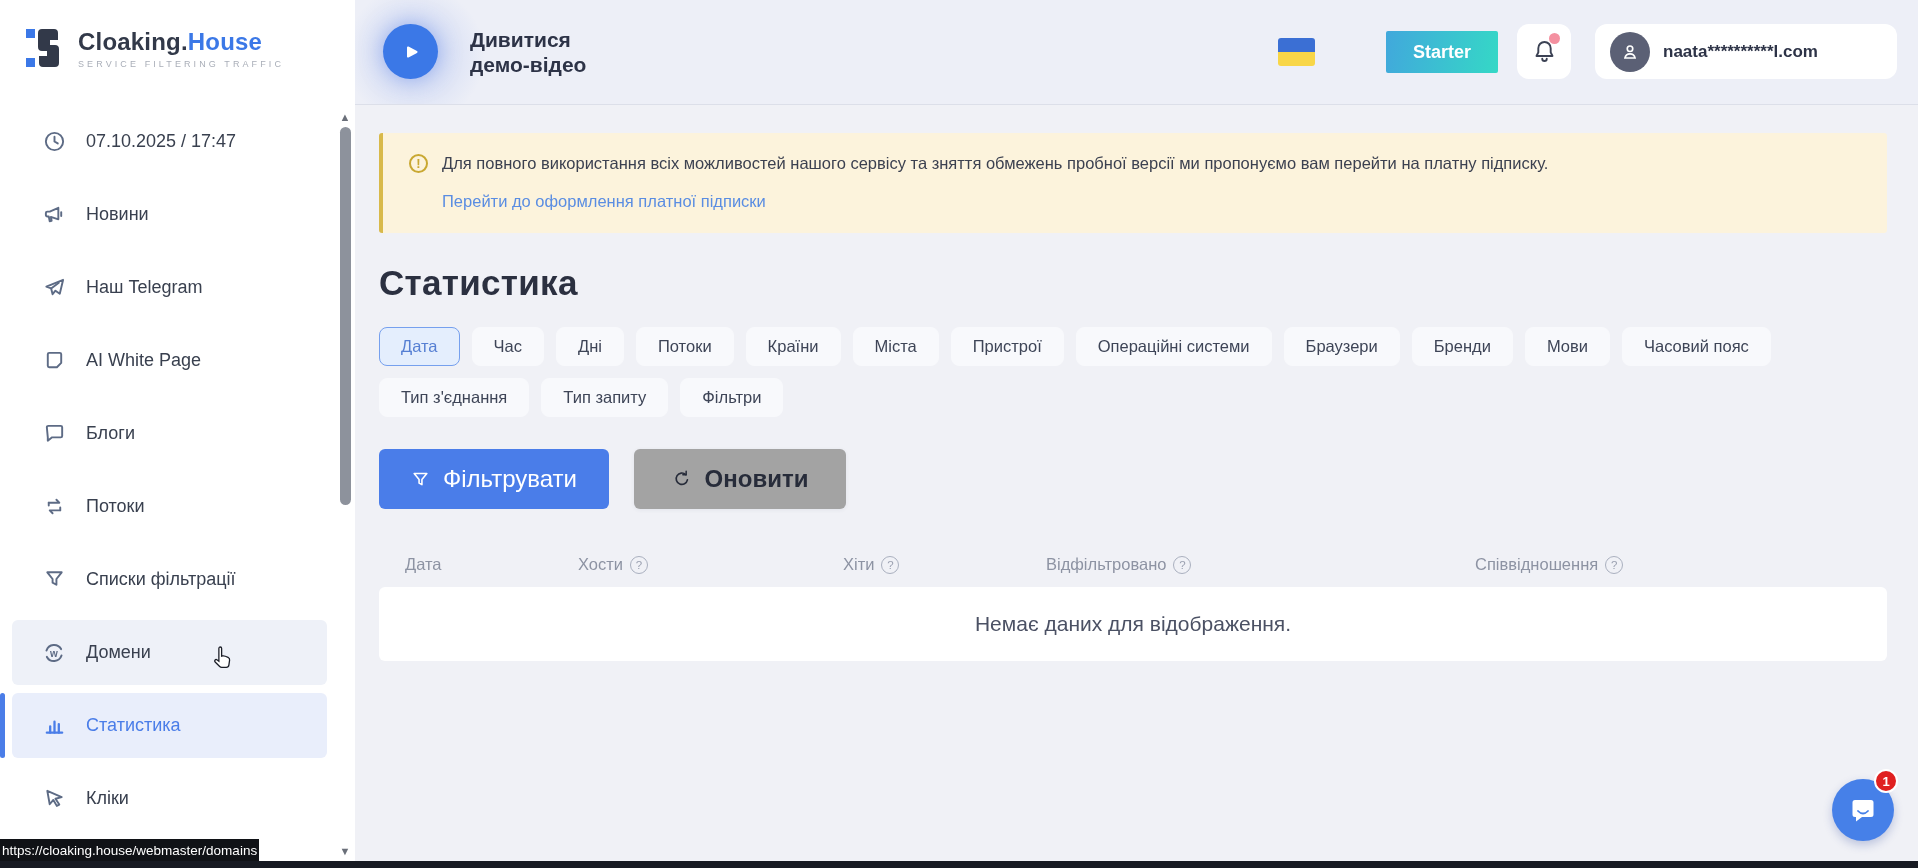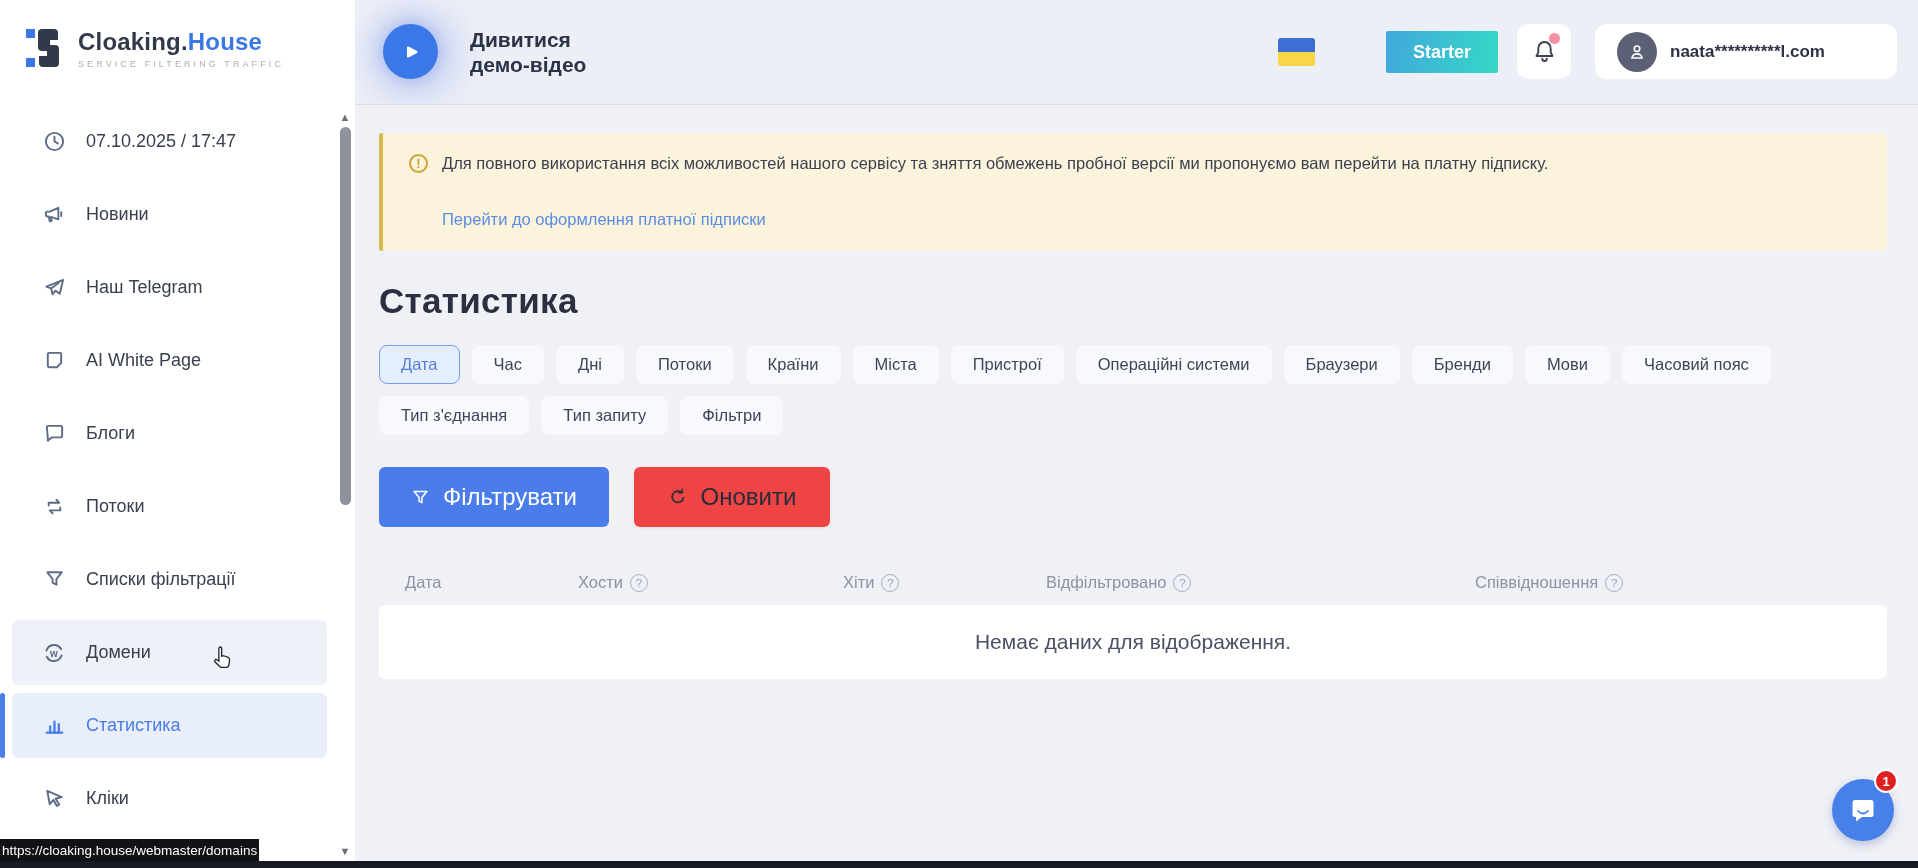--- a/index.html
+++ b/index.html
@@ -38,41 +38,41 @@
   .demo-label { position:absolute; left:103px; top:27px; font-size:21px; font-weight:bold; color:#2d3347; line-height:25px;margin-left:12px; }
   .flag { position:absolute; left:923px; top:38px; width:37px; height:28px; border-radius:3px; overflow:hidden; }
   .flag .b { height:50%; background:#3b6fd4; } .flag .y { height:50%; background:#f8d648; }
   .plan-btn { position:absolute; left:1031px; top:31px; height:42px; padding:0 27px; border:none; border-radius:2px;
               background:linear-gradient(100deg,#41a8dc,#35d8c6); color:#fff; font-size:18px; font-weight:bold;
               font-family:"Liberation Sans",sans-serif; display:flex; align-items:center; }
   .bell-box { position:absolute; left:1162px; top:24px; width:54px; height:55px; background:#fff; border-radius:12px;
               display:flex; align-items:center; justify-content:center; color:#3c4254; }
   .bell-dot { position:absolute; right:11px; top:9px; width:11px; height:11px; border-radius:50%; background:#f490a0; }
   .user-pill { position:absolute; left:1240px; top:24px; width:302px; height:55px; background:#fff; border-radius:12px;
-               display:flex; align-items:center; padding-left:22px; gap:13px; }
+               display:flex; align-items:center; padding-left:15px; gap:13px; }
   .avatar { width:40px; height:40px; border-radius:50%; background:#5b6075; display:flex; align-items:center; justify-content:center; color:#fff; }
   .user-email { font-size:17px; font-weight:bold; color:#2d3347; }
 
   
   .content { position:absolute; left:379px; top:105px; width:1508px; }
   .banner { margin-top:28px; background:#fcf3dc; border-left:4px solid #d8b94a; border-radius:3px; padding:19px 30px 22px 26px; }
   .banner-row { display:flex; gap:14px; }
   .warn-icon { flex:0 0 auto; width:19px; height:19px; border:2px solid #c9a832; border-radius:50%; color:#c9a832;
                font-weight:bold; font-size:13px; display:flex; align-items:center; justify-content:center; margin-top:2px; }
   .banner-text { font-size:16.5px; color:#3c4150; line-height:23px; max-width:1390px; }
-  .banner-link { display:block; margin:35px 0 0 33px; font-size:16.5px; color:#5a8de2; text-decoration:none; }
+  .banner-link { display:block; margin:17px 0 0 33px; font-size:16.5px; color:#5a8de2; text-decoration:none; }
   .page-title { margin-top:30px; font-size:35px; font-weight:800; color:#2b3040; letter-spacing:.3px; }
   .chips { display:flex; flex-wrap:wrap; gap:12px; margin-top:24px; width:1500px; }
   .chip { padding:9px 21px; background:#f8f9fc; border:1px solid #f8f9fc; border-radius:8px; font-size:16.5px; color:#3e4557; cursor:pointer; white-space:nowrap; }
   .chip.active { background:#e4eefd; border:1px solid #76a0ee; color:#567fd3; }
   .actions { display:flex; gap:25px; margin-top:32px; }
   .btn { display:flex; align-items:center; justify-content:center; gap:13px; height:60px; border:none; border-radius:6px;
          font-size:24px; font-weight:500; font-family:"Liberation Sans",sans-serif; cursor:pointer; }
   .btn-filter { width:230px; background:#4a7de9; color:#fff; }
-  .btn-refresh { width:196px; background:#ef4444; color:#272c3a; box-shadow:0 1px 4px rgba(40,50,80,.07); }
+  .btn-refresh { width:212px; background:#a3a3a3; color:#272c3a; box-shadow:0 1px 4px rgba(40,50,80,.07);font-weight:bold; }
   .table-head { position:relative; height:42px; margin-top:36px; }
   .th { position:absolute; top:10px; display:flex; align-items:center; gap:7px; font-size:16.5px; color:#8d93a3; }
   .qmark { width:18px; height:18px; border:1.5px solid #aab0bf; border-radius:50%; color:#9aa0b0; font-size:11.5px;
            display:flex; align-items:center; justify-content:center; }
   .table-empty { height:74px; background:#fff; border-radius:6px; display:flex; align-items:center; justify-content:center;
                  font-size:21px; color:#4b5164; }
 
   
   .url-tooltip { position:absolute; left:0; bottom:7px; height:22px; background:#101216; color:#ffffff;
                  font-size:13.5px; display:flex; align-items:center; padding:0 2px; z-index:20; }

